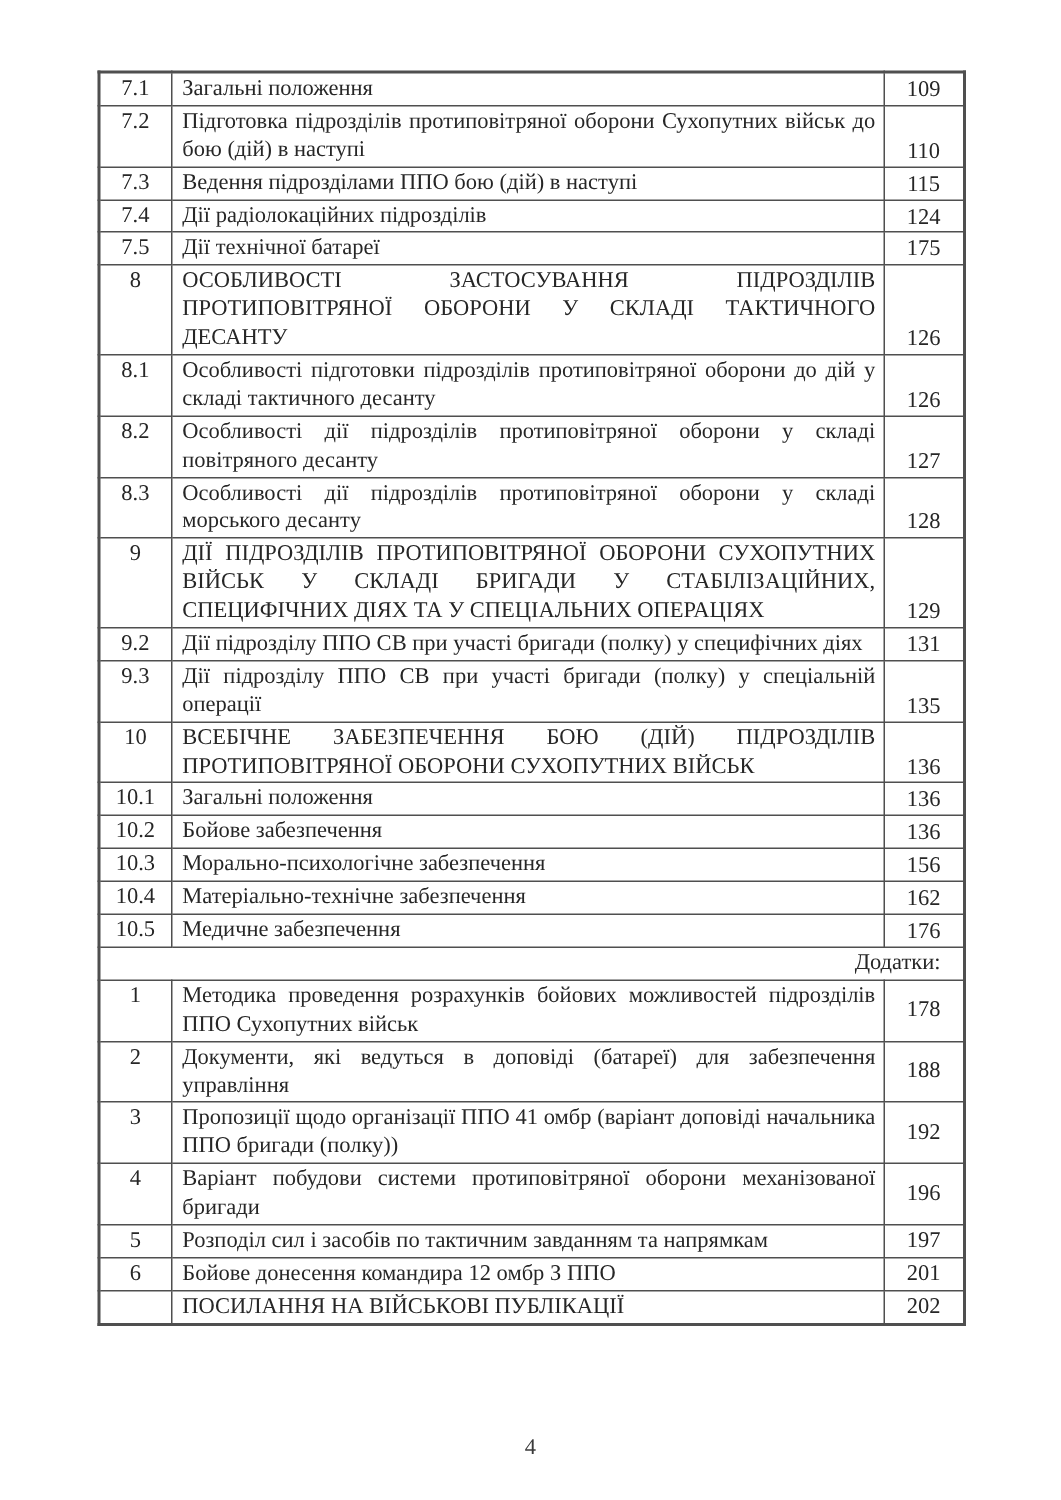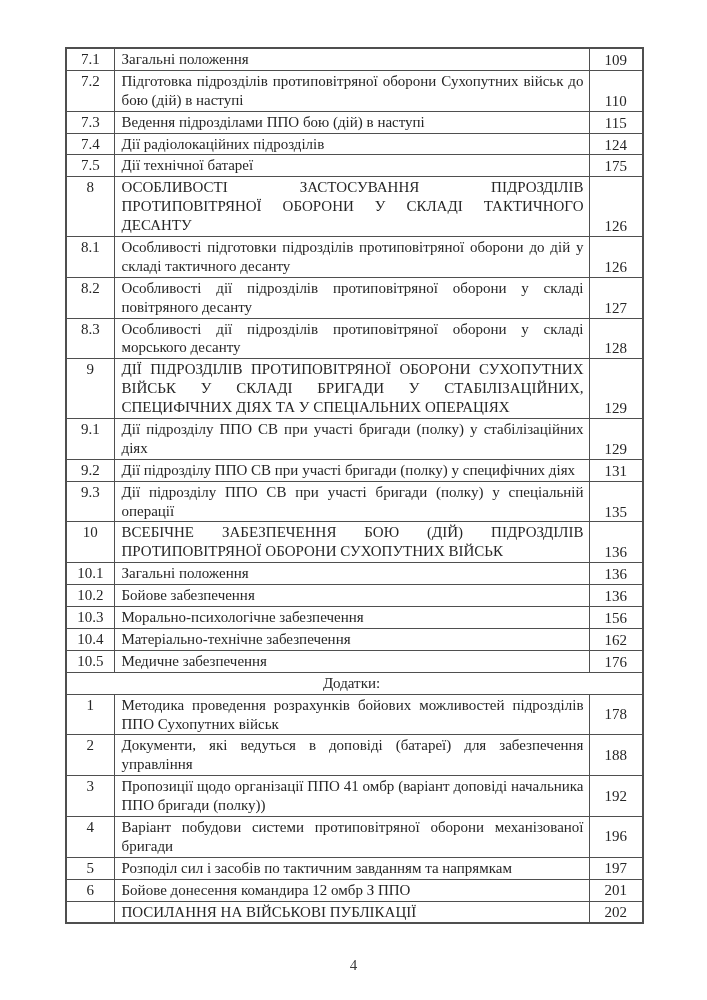--- a/index.html
+++ b/index.html
@@ -40,21 +40,21 @@
     text-align-last: left;
     padding: 1px 5px 1px 7px;
   }
   td.cell-page {
     text-align: center;
     padding: 0 2px;
   }
   tr.page-bottom td.cell-page { vertical-align: bottom; }
   tr.page-middle td.cell-page { vertical-align: middle; text-align: center; }
   td.cell-section {
-    text-align: center;
+    text-align: right;
     padding: 1px 15px 1px 9px;
   }
   .page-footer {
     position: absolute;
     left: 0;
     width: 707px;
     top: 957px;
     text-align: center;
     font-size: 15px;
     color: #3a3a3a;
@@ -115,25 +115,20 @@
           <td class="cell-num">8.3</td>
           <td class="cell-title">Особливості дії підрозділів протиповітряної оборони у складі морського десанту</td>
           <td class="cell-page">128</td>
         </tr>
         <tr class="page-bottom">
           <td class="cell-num">9</td>
           <td class="cell-title">ДІЇ ПІДРОЗДІЛІВ ПРОТИПОВІТРЯНОЇ ОБОРОНИ СУХОПУТНИХ ВІЙСЬК У СКЛАДІ БРИГАДИ У СТАБІЛІЗАЦІЙНИХ, СПЕЦИФІЧНИХ ДІЯХ ТА У СПЕЦІАЛЬНИХ ОПЕРАЦІЯХ</td>
           <td class="cell-page">129</td>
         </tr>
         <tr class="page-bottom">
-          <td class="cell-num">9.1</td>
-          <td class="cell-title">Дії підрозділу ППО СВ при участі бригади (полку) у стабілізаційних діях</td>
-          <td class="cell-page">129</td>
-        </tr>
-        <tr class="page-bottom">
           <td class="cell-num">9.2</td>
           <td class="cell-title">Дії підрозділу ППО СВ при участі бригади (полку) у специфічних діях</td>
           <td class="cell-page">131</td>
         </tr>
         <tr class="page-bottom">
           <td class="cell-num">9.3</td>
           <td class="cell-title">Дії підрозділу ППО СВ при участі бригади (полку) у спеціальній операції</td>
           <td class="cell-page">135</td>
         </tr>
         <tr class="page-bottom">

